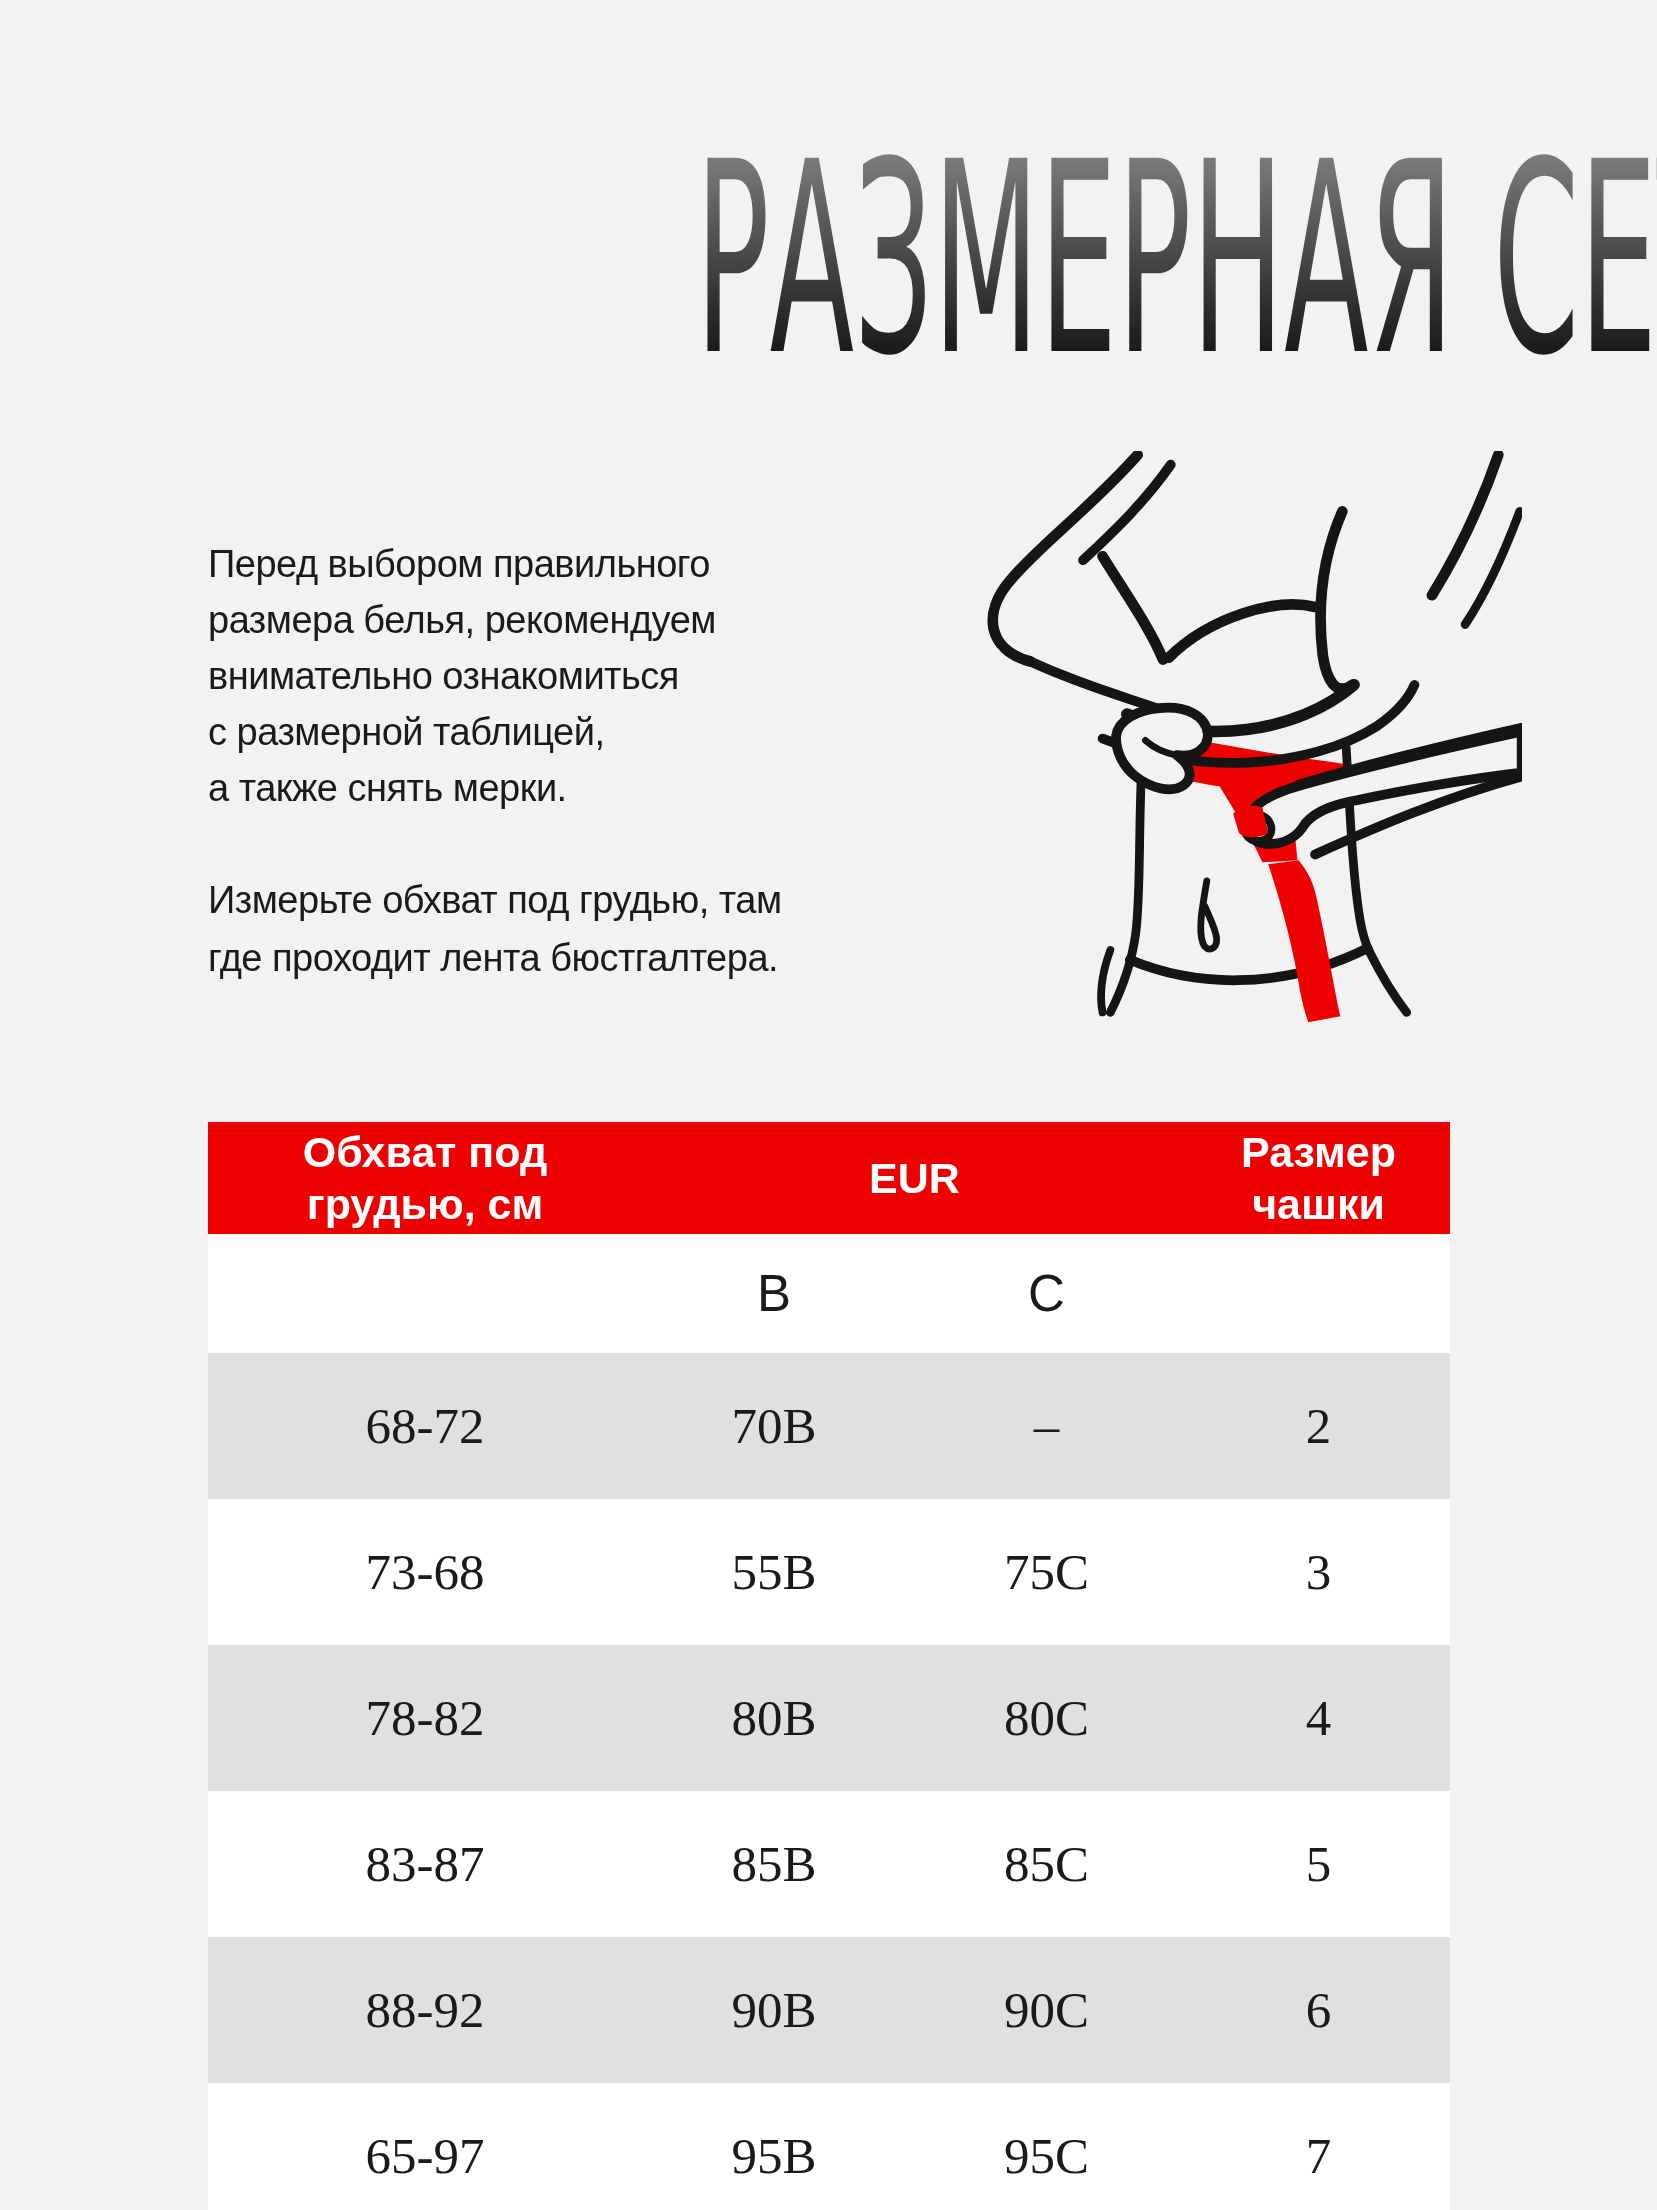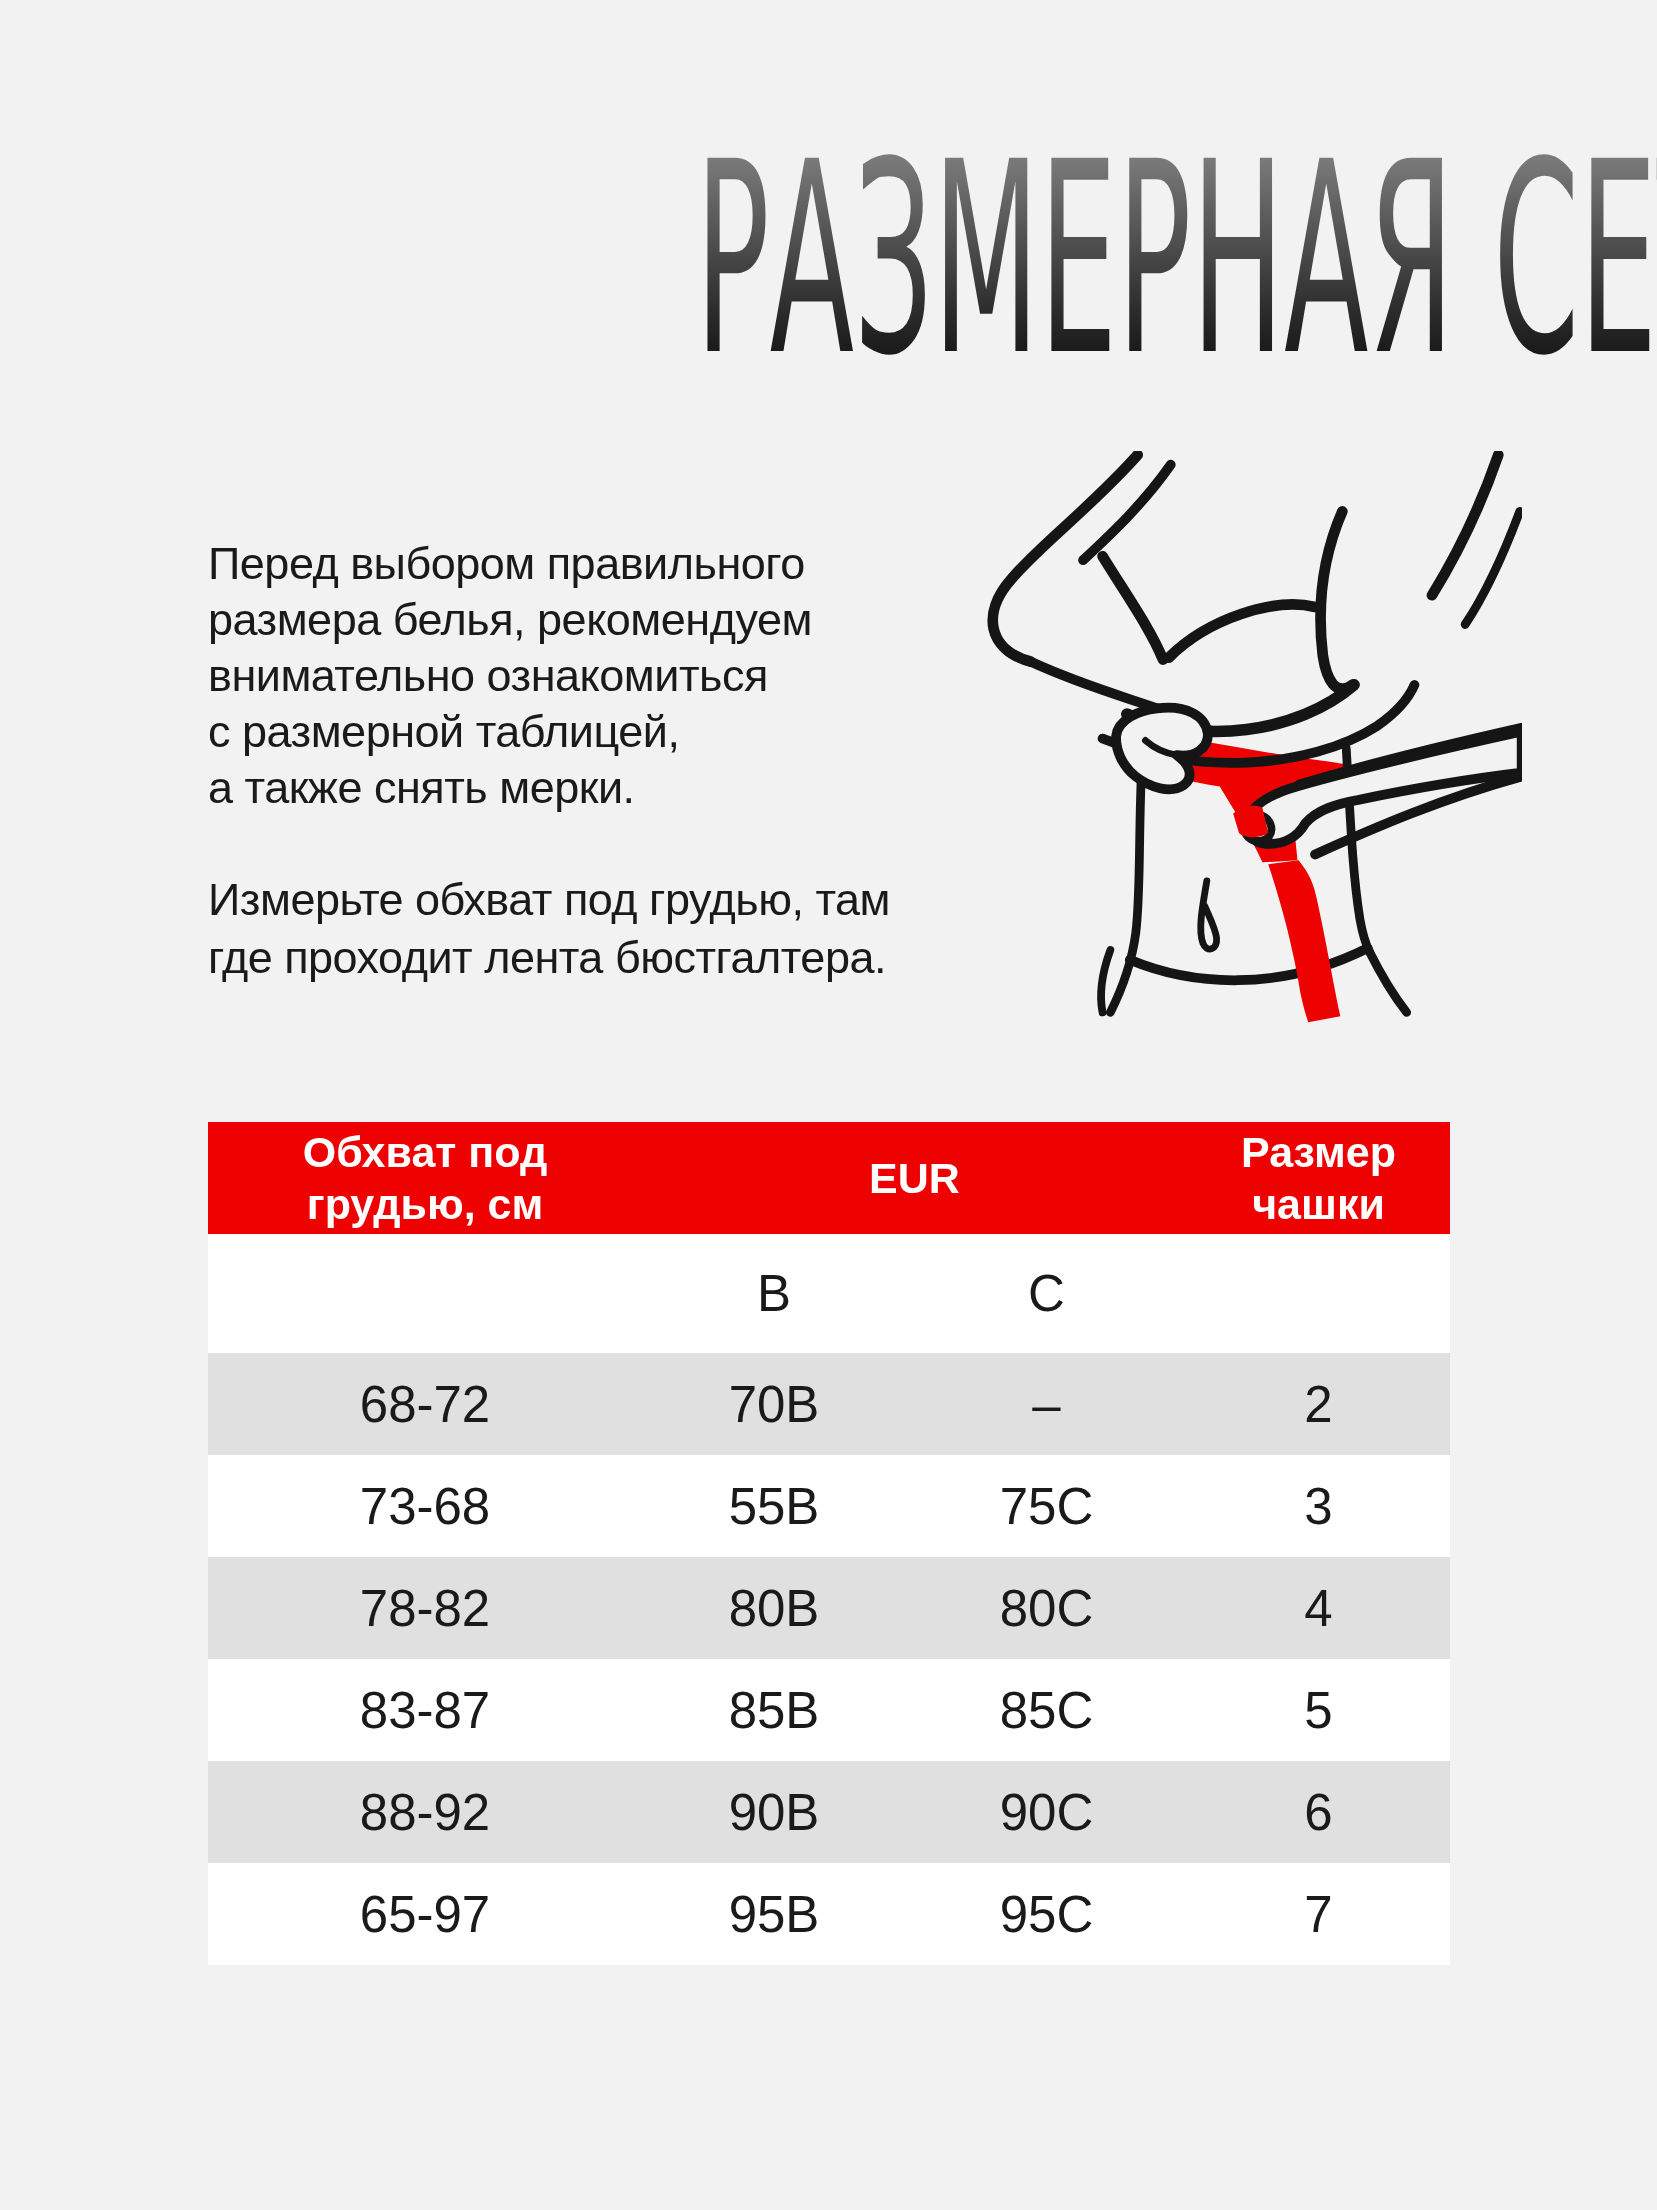--- a/index.html
+++ b/index.html
@@ -12,39 +12,39 @@
     display:inline-block;
     font-family:"DejaVu Sans",sans-serif;
     font-size:265px;line-height:1;font-weight:400;letter-spacing:0;
     transform:scaleX(0.465);transform-origin:50% 50%;
     background:linear-gradient(180deg,#8a8a8a 0%,#646464 28%,#2e2e2e 68%,#101010 94%);
     -webkit-background-clip:text;background-clip:text;
     -webkit-text-fill-color:transparent;color:transparent;
   }
 
   
-  .intro{position:absolute;left:208px;color:#1a1a1a;font-size:45px;line-height:56px;letter-spacing:-0.5px;}
+  .intro{position:absolute;left:208px;color:#1a1a1a;font-size:38px;line-height:56px;letter-spacing:-0.5px;}
   .intro.p1{top:536px;}
   .intro.p2{top:871px;line-height:58px;}
 
   
   .illustration{position:absolute;left:956px;top:451px;width:566px;height:577px;}
   .illustration svg{display:block;width:100%;height:100%;}
   .ink{fill:none;stroke:#151515;stroke-linecap:round;stroke-linejoin:round;}
   .skin{fill:#f2f2f2;stroke:#151515;stroke-linecap:round;stroke-linejoin:round;}
   .tape{fill:#ee0101;stroke:none;}
 
   
   .size-table{position:absolute;left:208px;top:1076px;width:1242px;}
   .thead{display:grid;grid-template-columns:434px 545px 263px;height:112px;background:#ee0101;margin-top:46px;}
   .thead .hcell{display:flex;flex-direction:column;align-items:center;justify-content:center;
     color:#ffffff;font-weight:bold;font-size:43px;line-height:52px;text-align:center;}
   .subhead{display:grid;grid-template-columns:434px 264px 281px 263px;height:119px;background:#ffffff;}
   .subhead .cell{display:flex;align-items:center;justify-content:center;font-size:51px;color:#1a1a1a;}
-  .tbody .trow{display:grid;grid-template-columns:434px 264px 281px 263px;height:102px;background:#ffffff;}
+  .tbody .trow{display:grid;grid-template-columns:434px 264px 281px 263px;height:146px;background:#ffffff;font-family:Liberation Serif, serif;}
   .tbody .trow:nth-child(odd){background:#e0e0e0;}
   .tbody .cell{display:flex;align-items:center;justify-content:center;font-size:51px;color:#1a1a1a;}
 </style>
 </head>
 <body>
 
 <div id="page">
 
   <div class="title-wrap">
     <span class="title-text">РАЗМЕРНАЯ СЕТКА</span>

